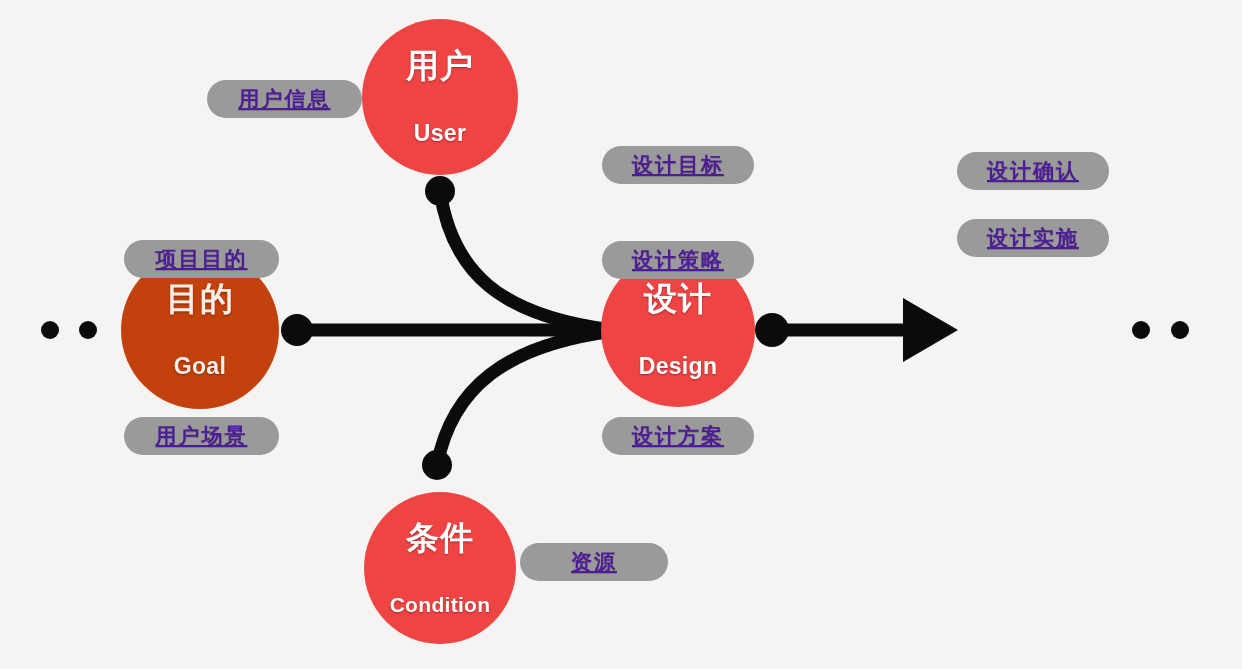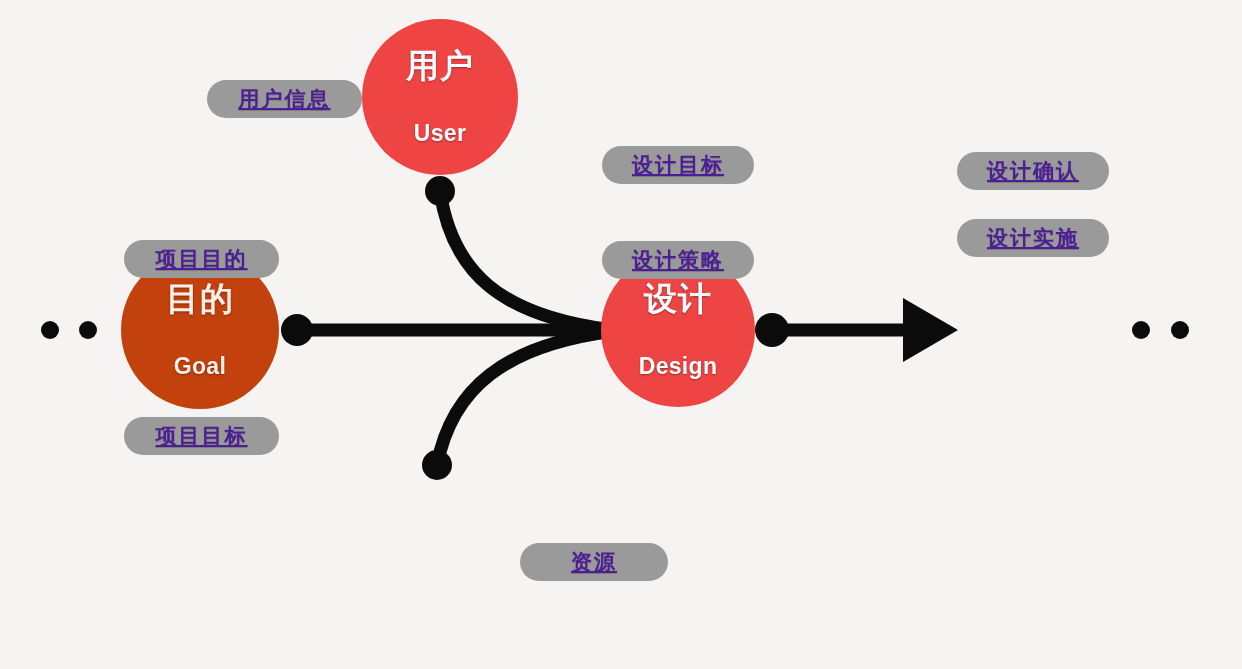--- a/index.html
+++ b/index.html
@@ -107,44 +107,51 @@
     <span class="node-cn">用户</span>
     <span class="node-en">User</span>
   </div>
 
   <div class="node dark" style="left:601px; top:253px; width:154px; height:154px;">
     <span class="node-cn">设计</span>
     <span class="node-en">Design</span>
   </div>
 
 
+  <div class="node dark" style="left:364px; top:492px; width:152px; height:152px;">
+    <span class="node-cn">条件</span>
+    <span class="node-en" style="font-size:21px;">Condition</span>
+  </div>
 
   <div class="dot" style="left:41px;  top:321px; width:18px; height:18px;"></div>
   <div class="dot" style="left:79px;  top:321px; width:18px; height:18px;"></div>
   <div class="dot" style="left:281px; top:314px; width:32px; height:32px;"></div>
   <div class="dot" style="left:425px; top:176px; width:30px; height:30px;"></div>
   <div class="dot" style="left:422px; top:450px; width:30px; height:30px;"></div>
   <div class="dot" style="left:755px; top:313px; width:34px; height:34px;"></div>
   <div class="dot" style="left:1132px; top:321px; width:18px; height:18px;"></div>
   <div class="dot" style="left:1171px; top:321px; width:18px; height:18px;"></div>
 
   <div class="pill" style="left:124px; top:198px; width:155px;margin-top:42px;">
       <span>项目目的</span>
     </div>
   <div class="pill" style="left:124px; top:417px; width:155px;">
-      <span>项目目标</span>
+      <span>用户场景</span>
     </div>
   <div class="pill" style="left:207px; top:80px;  width:155px;">
       <span>用户信息</span>
     </div>
   <div class="pill" style="left:602px; top:146px; width:152px;">
       <span>设计目标</span>
     </div>
   <div class="pill" style="left:602px; top:205px; width:152px;margin-top:36px;">
       <span>设计策略</span>
+    </div>
+  <div class="pill" style="left:602px; top:417px; width:152px;">
+      <span>设计方案</span>
     </div>
   <div class="pill" style="left:957px; top:152px; width:152px;">
       <span>设计确认</span>
     </div>
   <div class="pill" style="left:957px; top:219px; width:152px;">
       <span>设计实施</span>
     </div>
   <div class="pill" style="left:520px; top:543px; width:148px;">
       <span>资源</span>
     </div>

